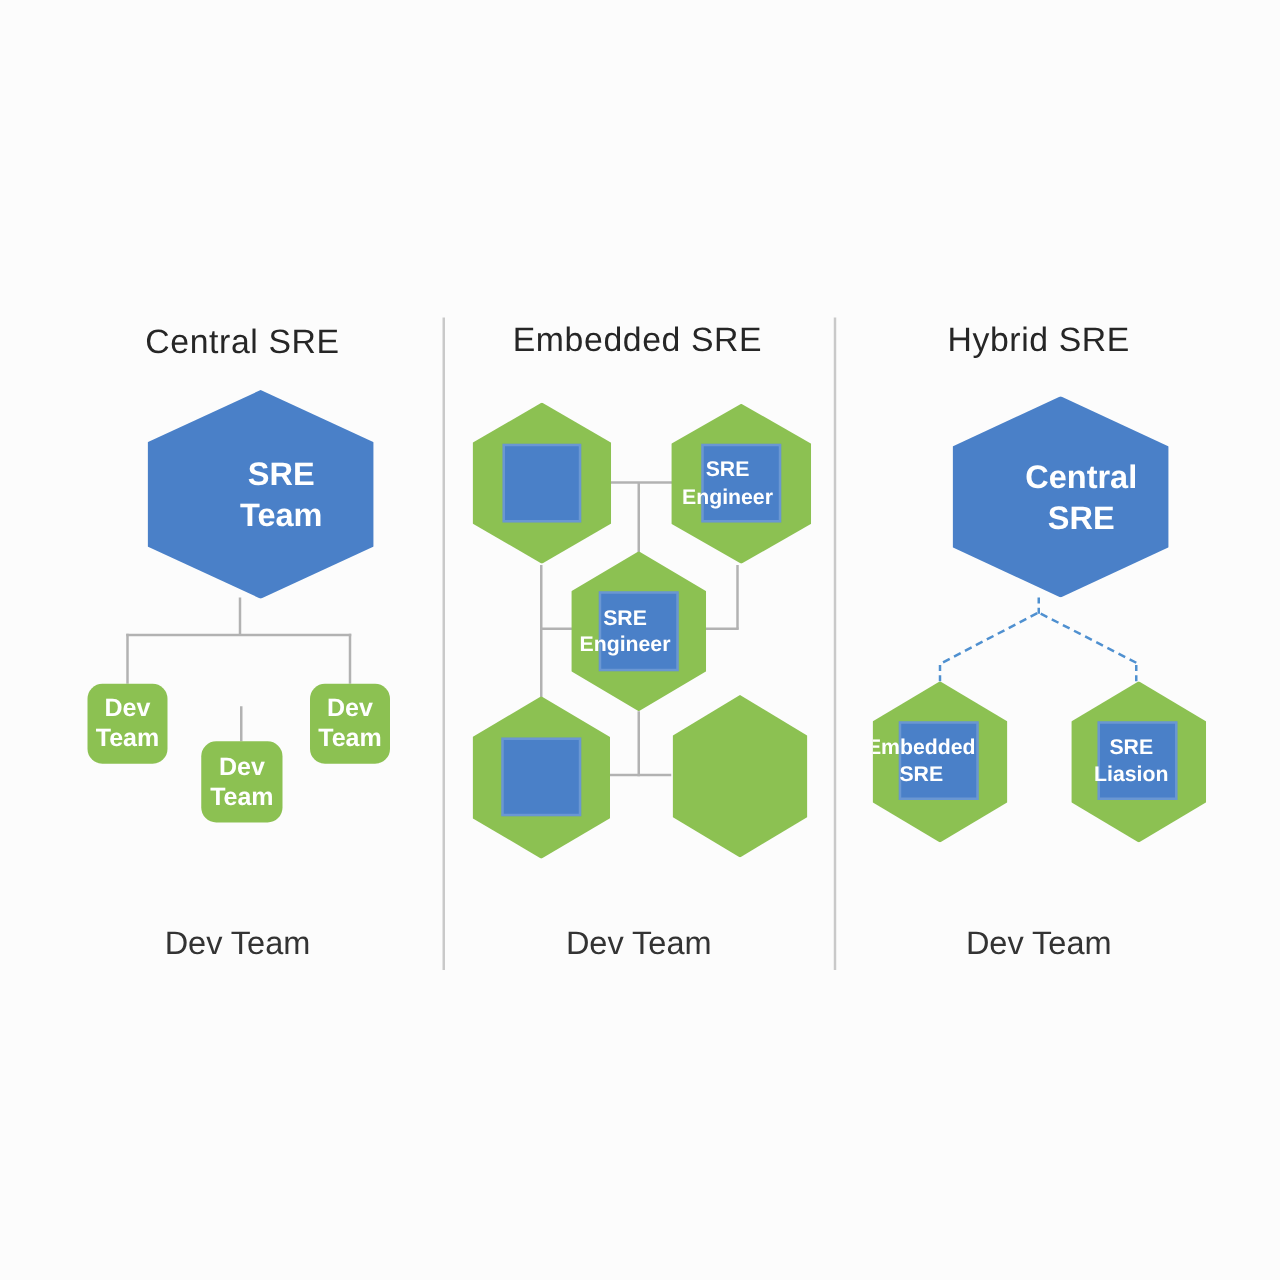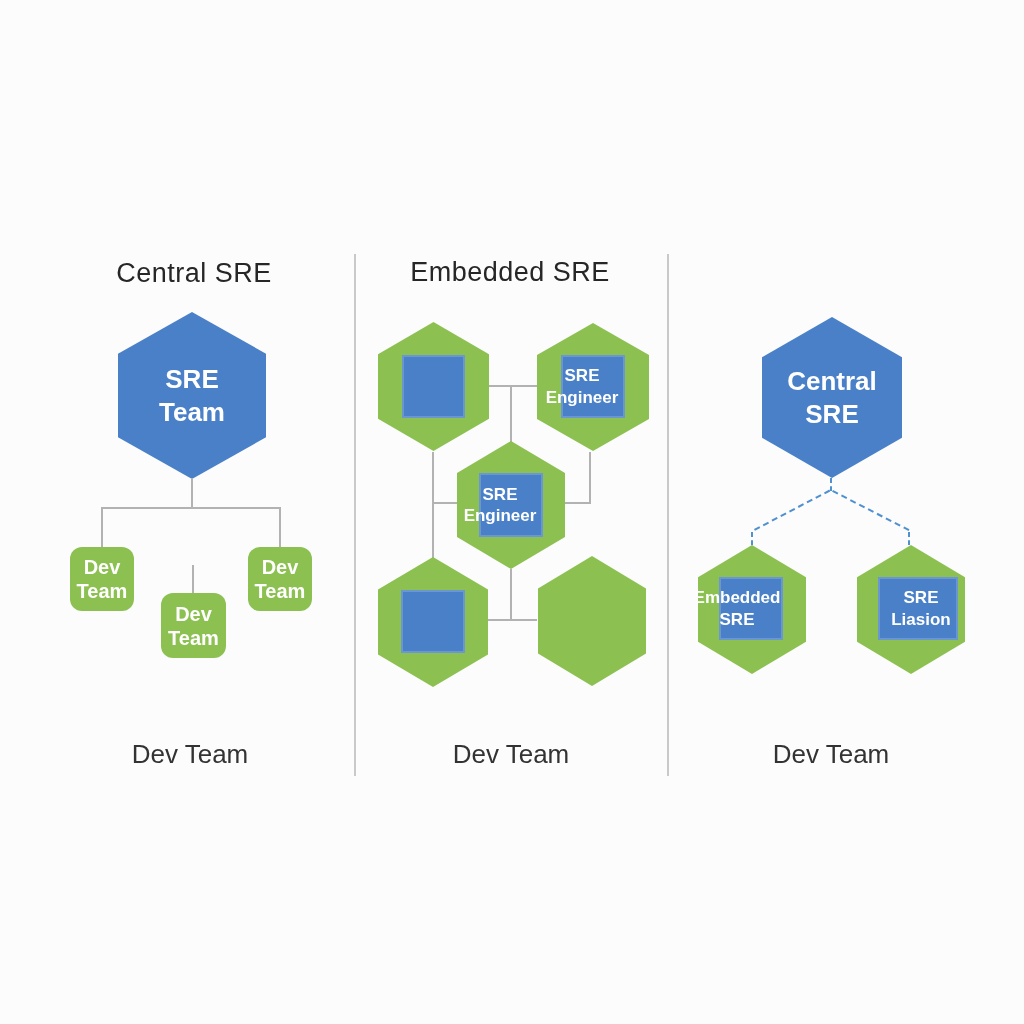--- a/index.html
+++ b/index.html
@@ -34,21 +34,21 @@
     font-weight: 400;
     color: var(--footer_text, #333333);
   }
   .hex {
     position: absolute;
     clip-path: polygon(50% 0%, 100% 25%, 100% 75%, 50% 100%, 0% 75%, 0% 25%);
     display: flex;
     align-items: center;
     justify-content: center;
   }
-  .hex.blue  { background: var(--blue, #4a80c8); }
+  .hex.blue  { background: var(--blue, #4a80c8); padding-left: 33px; }
   .hex.green { background: var(--green, #8cc152); }
   .hex-label {
     color: #ffffff;
     font-weight: bold;
     font-size: 26px;
     line-height: 1.25;
     text-align: center;
     width: 95px;
   }
   .sq {
@@ -163,38 +163,39 @@
   </div>
 
   <div class="hex green" style="left:378px; top:557px; width:110px; height:130px;">
     <div class="sq" style="left:23px; top:33px; width:64px; height:63px;"></div>
   </div>
 
   <div class="hex green" style="left:538px; top:556px; width:108px; height:130px;"></div>
 
   <div class="footer-label" style="left:361px; top:739px;">Dev Team</div>
 
+  <div class="title" style="left:681px; top:257px;">Hybrid SRE</div>
 
   <div class="hex blue" style="left:762px; top:317px; width:140px; height:161px;">
     <div class="hex-label">Central SRE</div>
   </div>
 
   <div class="dash-v" style="left:830px; top:478px; height:13px;"></div>
   <div class="dash-diag" style="left:754px; top:529px; width:85px; transform:rotate(-27.6deg);"></div>
   <div class="dash-diag" style="left:833px; top:490px; width:86px; transform:rotate(27.2deg);"></div>
   <div class="dash-v" style="left:751px; top:532px; height:13px;"></div>
   <div class="dash-v" style="left:908px; top:532px; height:13px;"></div>
 
   <div class="hex green" style="left:698px; top:545px; width:108px; height:129px;">
     <div class="sq" style="left:21px; top:32px; width:64px; height:63px;">
       <div class="sq-label" style="width:88px;">Embedded SRE</div>
     </div>
   </div>
 
   <div class="hex green" style="left:857px; top:545px; width:108px; height:129px;">
-    <div class="sq" style="left:21px; top:32px; width:80px; height:63px;">
+    <div class="sq" style="left:21px; top:32px; width:64px; height:63px;">
       <div class="sq-label narrow">SRE Liasion</div>
     </div>
   </div>
 
   <div class="footer-label" style="left:681px; top:739px;">Dev Team</div>
 
 </div>
 
 </body></html>

